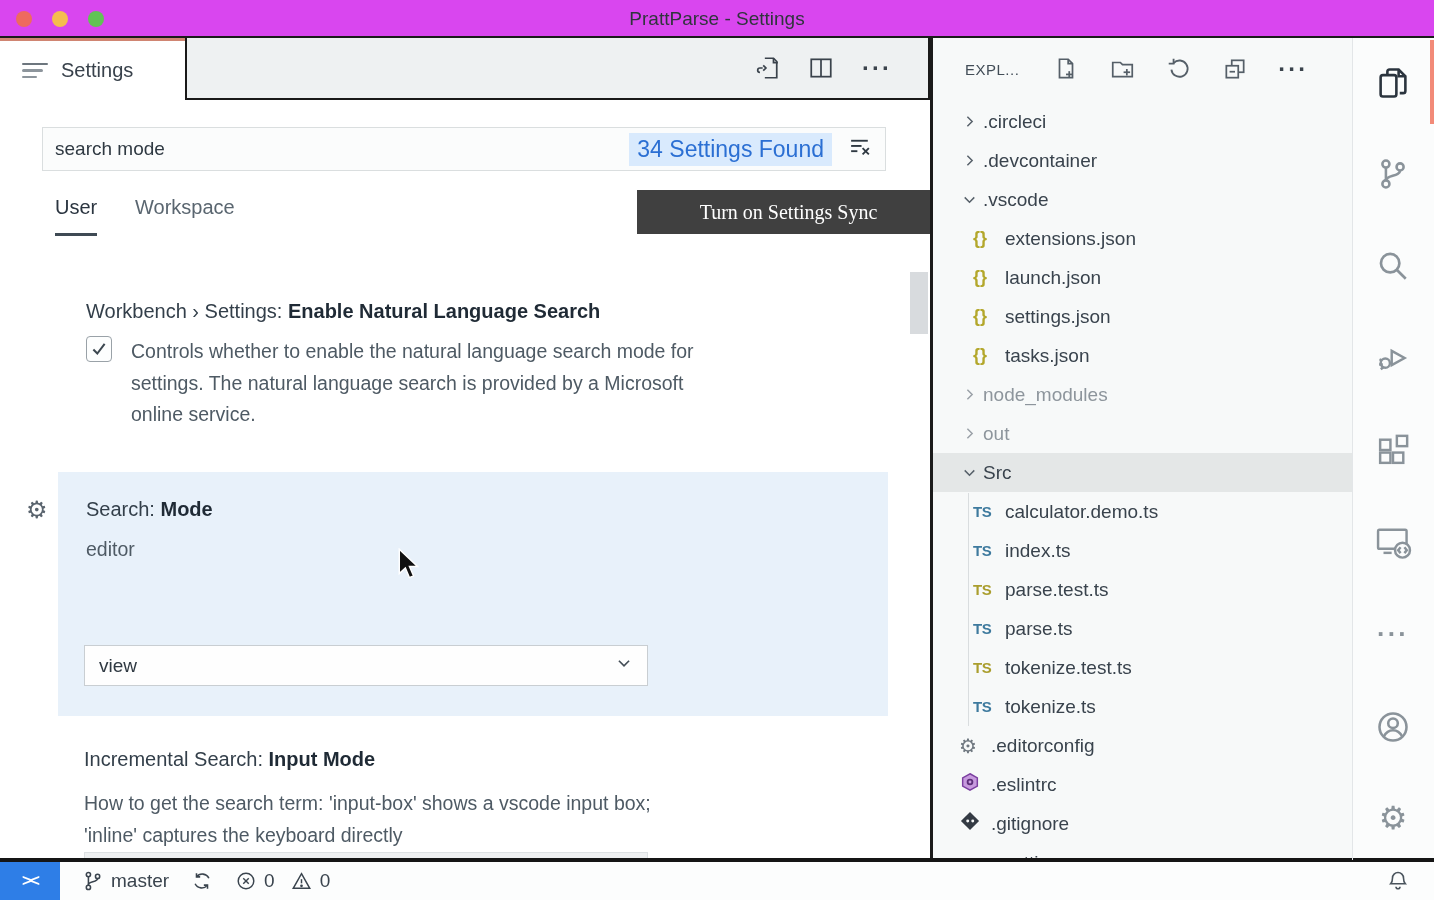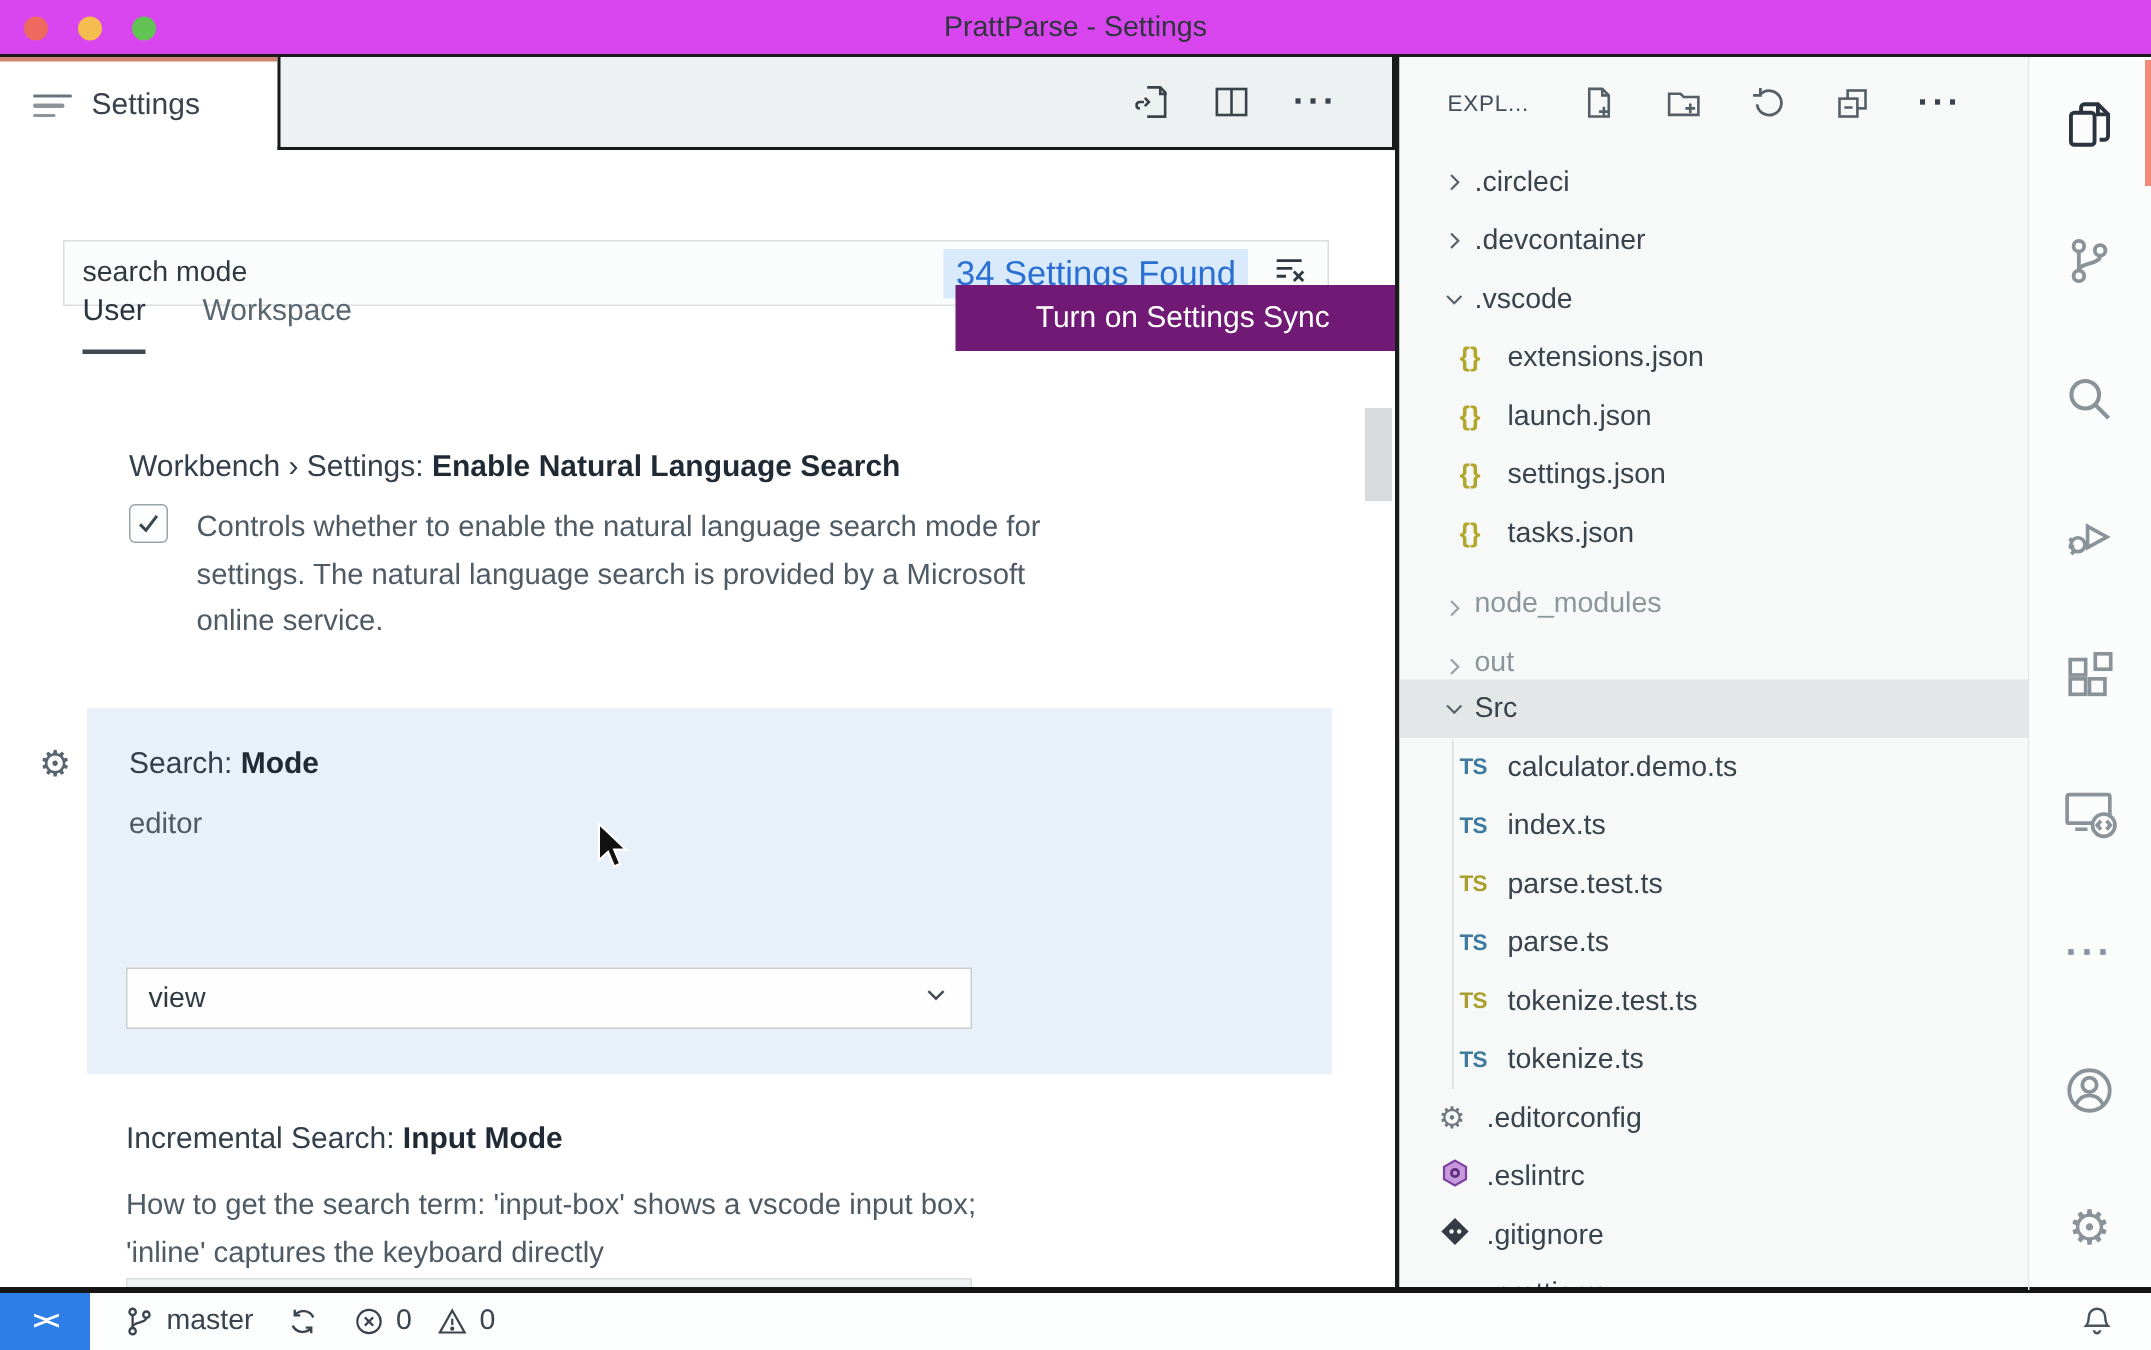--- a/index.html
+++ b/index.html
@@ -20,28 +20,28 @@
   .slines { width:26px; }
   .slines div { height:2.5px; background:#8d959c; border-radius:2px; margin:4px 0; }
   .slines .l1 { width:26px; background:#6d767e; } .slines .l2 { width:21px; } .slines .l3 { width:15px; }
   #empty-tabbar { position:absolute; left:185px; top:38px; width:745px; height:62px; background:#eef1f2; border:2px solid #191919; border-top:none; display:flex; align-items:center; justify-content:flex-end; gap:28px; padding-right:36px; color:#3a434c; }
   #empty-tabbar svg { display:block; }
   .dots { font-size:24px; letter-spacing:2px; color:#3a434c; font-weight:bold; line-height:10px; }
 
   
   #editor { position:absolute; left:0; top:100px; width:930px; height:758px; background:#fff; overflow:hidden; }
 
-  #search-box { position:absolute; left:42px; top:27px; width:844px; height:44px; background:#fbfcfc; border:1px solid #dadedf; display:flex; align-items:center; padding:0 12px;margin-top:33px; }
+  #search-box { position:absolute; left:42px; top:27px; width:844px; height:44px; background:#fbfcfc; border:1px solid #dadedf; display:flex; align-items:center; padding:0 12px; }
   #search-box .query { font-size:19px; color:#2f3942; flex:1; }
   #results-badge { background:#d9eafd; color:#2b6fd3; font-size:23px; padding:3px 8px; margin-right:16px; }
   #clear-filter { color:#2f3942; cursor:pointer; }
 
   #scope-user { position:absolute; left:55px; top:96px; font-size:20px; color:#2b3540; padding-bottom:14px; border-bottom:3px solid #3f4a54; }
   #scope-workspace { position:absolute; left:135px; top:96px; font-size:20px; color:#5a6670; }
-  #sync-btn { position:absolute; left:637px; top:90px; width:303px; height:44px; background:#701a75; color:#fff; font-size:20px; display:flex; align-items:center; justify-content:center; border:none; }
+  #sync-btn { position:absolute; left:637px; top:90px; width:303px; height:44px; background:#404040; color:#fff; font-size:20px; display:flex; align-items:center; justify-content:center; border:none;font-family:Liberation Serif, serif; }
 
   .setting-title { font-size:20px; color:#333f4a; }
   .setting-title .name { font-weight:700; color:#1f2a35; }
   .desc { font-size:19.5px; color:#4e5a64; line-height:31.5px; }
   .mono { font-family:"DejaVu Sans Mono", monospace; font-size:17.5px; }
 
   #s1-title { position:absolute; left:86px; top:200px; }
   #s1-checkbox { position:absolute; left:86px; top:236px; width:26px; height:26px; border:1.5px solid #9aa2a8; border-radius:4px; background:#fdfefe; display:flex; align-items:center; justify-content:center; color:#3c4750; }
   #s1-desc { position:absolute; left:131px; top:236px; }
 
@@ -61,21 +61,21 @@
   
   #v-divider { position:absolute; left:930px; top:38px; width:3px; height:822px; background:#1b1b1b; }
   #bottom-divider { position:absolute; left:0; top:858px; width:1434px; height:4px; background:#151515; }
 
   
   #sidebar { position:absolute; left:933px; top:38px; width:419px; height:820px; background:#f7f9f9; overflow:hidden; }
   #sb-header { position:absolute; left:0; top:0; width:419px; height:62px; display:flex; align-items:center; padding-left:32px; gap:30px; color:#424d57; }
   #sb-title { font-size:15px; letter-spacing:0.5px; color:#424d57; margin-right:4px; }
   #sb-header svg { display:block; color:#555f68; }
   .tree-row { position:absolute; left:0; width:419px; height:39px; display:flex; align-items:center; font-size:19px; color:#39434d; }
-  .tree-row.dim { color:#8d959c;align-items:flex-end; }
+  .tree-row.dim { color:#8d959c; }
   .tree-row.selected { background:#e4e7e7; }
   .tree-row .chev { margin-left:28px; width:20px; color:#57616a; display:flex; }
   .tree-row.dim .chev { color:#9aa1a8; }
   .tree-row .ficon { margin-left:40px; width:30px; font-weight:700; }
   .tree-row .ficon.root { margin-left:26px; }
   .ficon.json { color:#b3a72b; font-size:18px; }
   .ficon.ts-blue { color:#3e7a9e; font-size:15px; letter-spacing:-0.5px; }
   .ficon.ts-yellow { color:#aa9e2e; font-size:15px; letter-spacing:-0.5px; }
   .ficon.gear-file { color:#6f7880; font-size:20px; font-weight:400; }
   .ficon.lines { color:#9aa1a8; font-size:18px; font-weight:400; }

